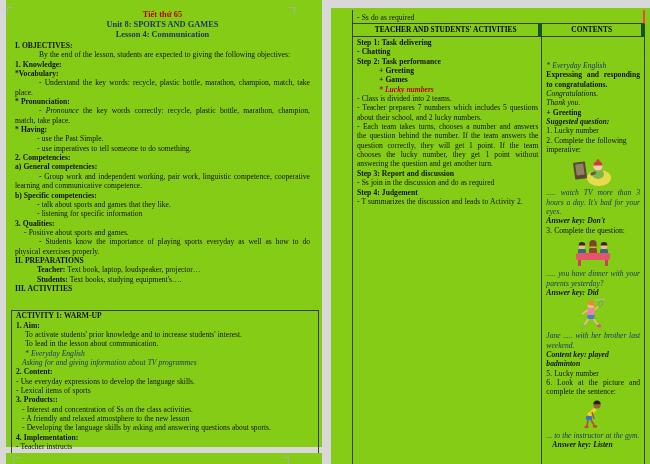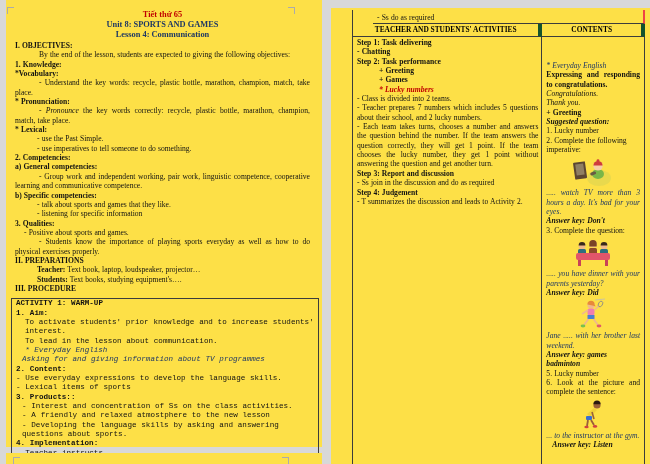--- a/index.html
+++ b/index.html
@@ -1,21 +1,21 @@
 <!DOCTYPE html>
 <html><head>
 <meta charset="utf-8">
 <style>
   html,body{margin:0;padding:0;}
   body{
     width:650px;height:464px;position:relative;overflow:hidden;
     background:#d8d8d8;
     font-family:"Liberation Serif", serif;
   }
-  .page{position:absolute;background:#fde047;box-sizing:border-box;}
+  .page{position:absolute;background:#84cc16;box-sizing:border-box;}
   .page1{left:6px;top:0;width:316px;height:447px;padding:10px 12px 0 9px;}
   .page3{left:6px;top:453px;width:316px;height:11px;}
   .page2{left:331px;top:8px;width:319px;height:456px;padding:2px 0 0 21px;overflow:hidden;}
 
   
   .cm{position:absolute;width:6px;height:6px;}
   .cm.tl{border-left:1px solid #ababab;border-top:1px solid #ababab;}
   .cm.tr{border-right:1px solid #ababab;border-top:1px solid #ababab;}
 
   .para{margin:0;font-size:7.6px;line-height:9.35px;color:#121212;word-spacing:0.2px;}
@@ -30,31 +30,30 @@
   .pad3{padding-left:22px;}
   .mt{margin-top:23px;}
 
   .title-block{text-align:center;margin-bottom:1px;}
   .title-line{font-weight:bold;font-size:8.4px;line-height:10px;}
   .t-red{color:#c00000;}
   .t-navy{color:#1f3864;}
 
   .activity-box{
     border:1px solid #3c3c3c;
-    margin:5px -9px 0 -4px;
+    margin:17px -9px 0 -4px;
     padding:0 4px 2px 4px;
-    font-family:Liberation Mono, monospace;
   }
 
   
   .tbl{width:293px;border-left:1px solid #3c3c3c;box-sizing:border-box;}
   .row{box-sizing:border-box;}
   .row.pre{
     border-right:2px solid #ef4444;border-bottom:1px solid #3c3c3c;
-    padding:3px 3px 0 4px;height:14px;overflow:hidden;margin-left:20px;
+    padding:3px 3px 0 4px;height:14px;overflow:hidden;
   }
   .row.head{display:flex;}
   .row.head .cell{
     border-right:4px solid #14532d;border-bottom:1px solid #3c3c3c;
     text-align:center;font-weight:bold;font-size:7.4px;line-height:12px;height:13px;
     overflow:hidden;box-sizing:border-box;
   }
   .row.bodyrow{display:flex;height:429px;overflow:hidden;}
   .cell.c1{width:190px;}
   .cell.c2{width:103px;}
@@ -81,36 +80,36 @@
   </div>
 
   <div>
       <p class="para b">I. OBJECTIVES:</p>
       <p class="para j ind">By the end of the lesson, students are expected to giving the following objectives:</p>
       <p class="para b">1. Knowledge:</p>
       <p class="para b">*Vocabulary:</p>
       <p class="para j ind">- Understand the key words: recycle, plastic bottle, marathon, champion, match, take place.</p>
       <p class="para b">* Pronunciation:</p>
       <p class="para j ind"><span>- </span><span class="i">Pronounce</span><span> the key words correctly: recycle, plastic bottle, marathon, champion, match, take place.</span></p>
-      <p class="para b">* Lexical:</p>
+      <p class="para b">* Having:</p>
       <p class="para pad3">- use the Past Simple.</p>
       <p class="para pad3">- use imperatives to tell someone to do something.</p>
       <p class="para b">2. Competencies:</p>
       <p class="para b">a) General competencies:</p>
       <p class="para j ind">- Group work and independent working, pair work, linguistic competence, cooperative learning and communicative competence.</p>
       <p class="para b">b) Specific competencies:</p>
       <p class="para pad3">- talk about sports and games that they like.</p>
       <p class="para pad3">- listening for specific information</p>
       <p class="para b">3. Qualities:</p>
       <p class="para pad2">- Positive about sports and games.</p>
       <p class="para j ind">- Students know the importance of playing sports everyday as well as how to do physical exercises properly.</p>
       <p class="para b">II. PREPARATIONS</p>
       <p class="para pad3"><span class="b">Teacher:</span><span> Text book, laptop, loudspeaker, projector…</span></p>
       <p class="para pad3"><span class="b">Students:</span><span> Text books, studying equipment's….</span></p>
-      <p class="para b">III. PROCEDURE</p>
+      <p class="para b">III. ACTIVITIES</p>
     </div>
 
   <div class="activity-box">
       <p class="para b">ACTIVITY 1: WARM-UP</p>
       <p class="para b">1. Aim:</p>
       <p class="para pad2">To activate students' prior knowledge and to increase students' interest.</p>
       <p class="para pad2">To lead in the lesson about communication.</p>
       <p class="para i n pad2">* Everyday English</p>
       <p class="para i n pad1">Asking for and giving information about TV programmes</p>
       <p class="para b">2. Content:</p>
@@ -207,21 +206,21 @@
               <line x1="21.5" y1="12" x2="26" y2="8" stroke="#f0b98c" stroke-width="1.6"></line>
               <ellipse cx="27.5" cy="6" rx="2" ry="3" fill="none" stroke="#888" stroke-width="0.8" transform="rotate(30 27.5 6)"></ellipse>
               <rect x="14.5" y="17" width="7" height="4" fill="#4a7fd0"></rect>
               <line x1="15.5" y1="21" x2="11" y2="27" stroke="#f0b98c" stroke-width="1.8"></line>
               <line x1="20.5" y1="21" x2="25" y2="27" stroke="#f0b98c" stroke-width="1.8"></line>
               <ellipse cx="10" cy="28" rx="2.4" ry="1.4" fill="#7ac14e"></ellipse>
               <ellipse cx="26" cy="28" rx="2.4" ry="1.4" fill="#e05a6a"></ellipse>
             </svg>
           </div>
           <p class="para i n j">Jane ..... with her brother last weekend.</p>
-          <p class="para b i">Answer key: games badminton</p>
+          <p class="para b i">Content key: played badminton</p>
           <p class="para">5. Lucky number</p>
           <p class="para j">6. Look at the picture and complete the sentence:</p>
           <div class="img-box">
             <svg viewBox="0 0 40 32">
               <circle cx="24" cy="7" r="3.6" fill="#9a6038"></circle>
               <path d="M20.4 6.2 a3.6 3.6 0 0 1 7.2 0 z" fill="#2a1a10"></path>
               <path d="M21 10 L14 16 L17 19 L24 12 z" fill="#f0d03a"></path>
               <line x1="19" y1="14" x2="21" y2="21" stroke="#9a6038" stroke-width="1.6"></line>
               <rect x="13" y="18" width="6" height="4" rx="1" fill="#3a6fd0"></rect>
               <line x1="15" y1="22" x2="14" y2="28" stroke="#9a6038" stroke-width="1.8"></line>

